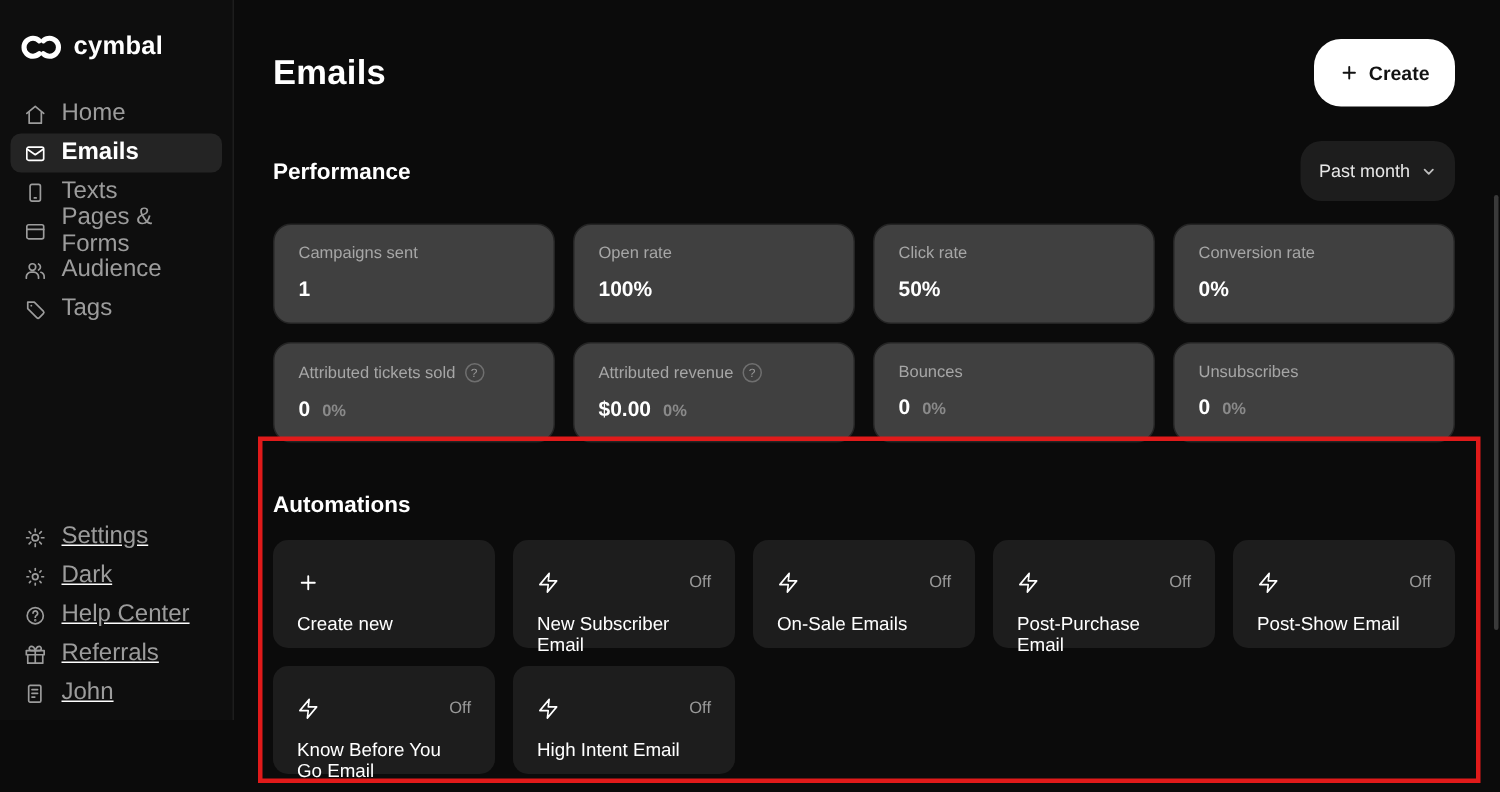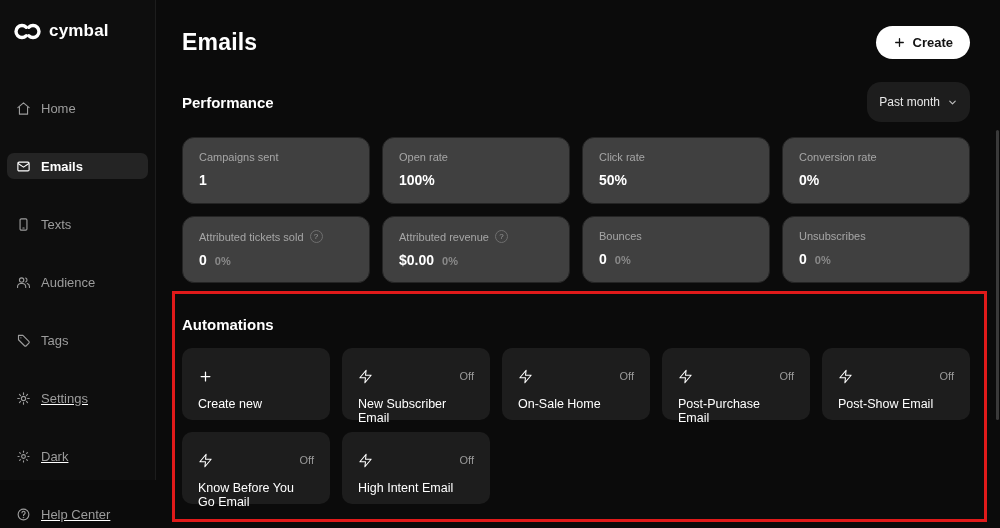--- a/index.html
+++ b/index.html
@@ -23,35 +23,35 @@
   .logo-row {
     display:flex; align-items:center; gap:8px;
     padding:21px 14px 16px 14px;
   }
   .logo-mark { color:#fff; }
   .logo-text { font-size:17px; font-weight:700; letter-spacing:.2px; }
   .nav { padding:6px 7px 0 7px; display:flex; flex-direction:column; gap:0; }
   .nav-item {
     display:flex; align-items:center; gap:10px;
     height:26px; padding:0 9px; border-radius:7px;
-    color:#9c9c9c; font-size:13px; cursor:pointer;margin-top:32px;
+    color:#9c9c9c; font-size:16px; cursor:pointer;
   }
   .nav-item .icon { width:15px; height:15px; color:inherit; flex:0 0 15px; }
   .nav-item .icon svg { width:15px; height:15px; }
   .nav-item.active { background:#242424; color:#fff; font-weight:600; }
   .nav-footer { margin-top:auto; padding:0 7px 5px 7px; display:flex; flex-direction:column;text-decoration:underline; }
 
   
   .main { flex:1; padding:26px 30px 0 26px; position:relative; }
   .main-header { display:flex; align-items:center; justify-content:space-between; }
   .page-title { font-size:23px; font-weight:700; letter-spacing:.2px; }
   .create-btn {
     display:flex; align-items:center; gap:7px;
     background:#fff; color:#121212; border:none; cursor:pointer;
-    border-radius:18px; height:33px; padding:0 17px;
+    border-radius:18px; height:45px; padding:0 17px;
     font-size:13px; font-weight:600; font-family:inherit;
   }
   .create-btn .icon svg { width:13px; height:13px; }
 
   .section-header { display:flex; align-items:center; justify-content:space-between; margin-top:23px; }
   .section-title { font-size:15px; font-weight:700; }
   .range-pill {
     display:flex; align-items:center; gap:7px;
     background:#1d1d1d; color:#e8e8e8; border:none; cursor:pointer;
     border-radius:14px; height:40px; padding:0 12px;
@@ -146,20 +146,29 @@
           <svg viewBox="0 0 24 24" fill="none" stroke="currentColor" stroke-width="1.8" stroke-linecap="round" stroke-linejoin="round">
             <rect x="6.5" y="3" width="11" height="18" rx="2"></rect>
             <path d="M11 17.5h2"></path>
           </svg>
         </span>
     <span class="nav-label">Texts</span>
   </div>
       <div class="nav-item">
     <span class="icon">
           <svg viewBox="0 0 24 24" fill="none" stroke="currentColor" stroke-width="1.8" stroke-linecap="round" stroke-linejoin="round">
+            <rect x="3" y="4.5" width="18" height="15" rx="2"></rect>
+            <path d="M3 9.5h18"></path>
+          </svg>
+        </span>
+    <span class="nav-label">Pages &amp; Forms</span>
+  </div>
+      <div class="nav-item">
+    <span class="icon">
+          <svg viewBox="0 0 24 24" fill="none" stroke="currentColor" stroke-width="1.8" stroke-linecap="round" stroke-linejoin="round">
             <circle cx="9" cy="8" r="3.5"></circle>
             <path d="M2.5 20v-1.5a5 5 0 0 1 5-5h3a5 5 0 0 1 5 5V20"></path>
             <path d="M15.5 4.8a3.5 3.5 0 0 1 0 6.4"></path>
             <path d="M18 13.6a5 5 0 0 1 3.5 4.9V20"></path>
           </svg>
         </span>
     <span class="nav-label">Audience</span>
   </div>
       <div class="nav-item">
     <span class="icon">
@@ -358,21 +367,21 @@
   </div>
         <div class="a-card">
     <div class="a-top">
       <span class="icon">
         <svg viewBox="0 0 24 24" fill="none" stroke="currentColor" stroke-width="1.7" stroke-linejoin="round">
                 <polygon points="13 2 3 14 12 14 11 22 21 10 12 10 13 2"></polygon>
               </svg>
       </span>
       <span class="a-status">Off</span>
     </div>
-    <div class="a-title">On-Sale Home</div>
+    <div class="a-title">On-Sale Emails</div>
   </div>
         <div class="a-card">
     <div class="a-top">
       <span class="icon">
         <svg viewBox="0 0 24 24" fill="none" stroke="currentColor" stroke-width="1.7" stroke-linejoin="round">
                 <polygon points="13 2 3 14 12 14 11 22 21 10 12 10 13 2"></polygon>
               </svg>
       </span>
       <span class="a-status">Off</span>
     </div>

